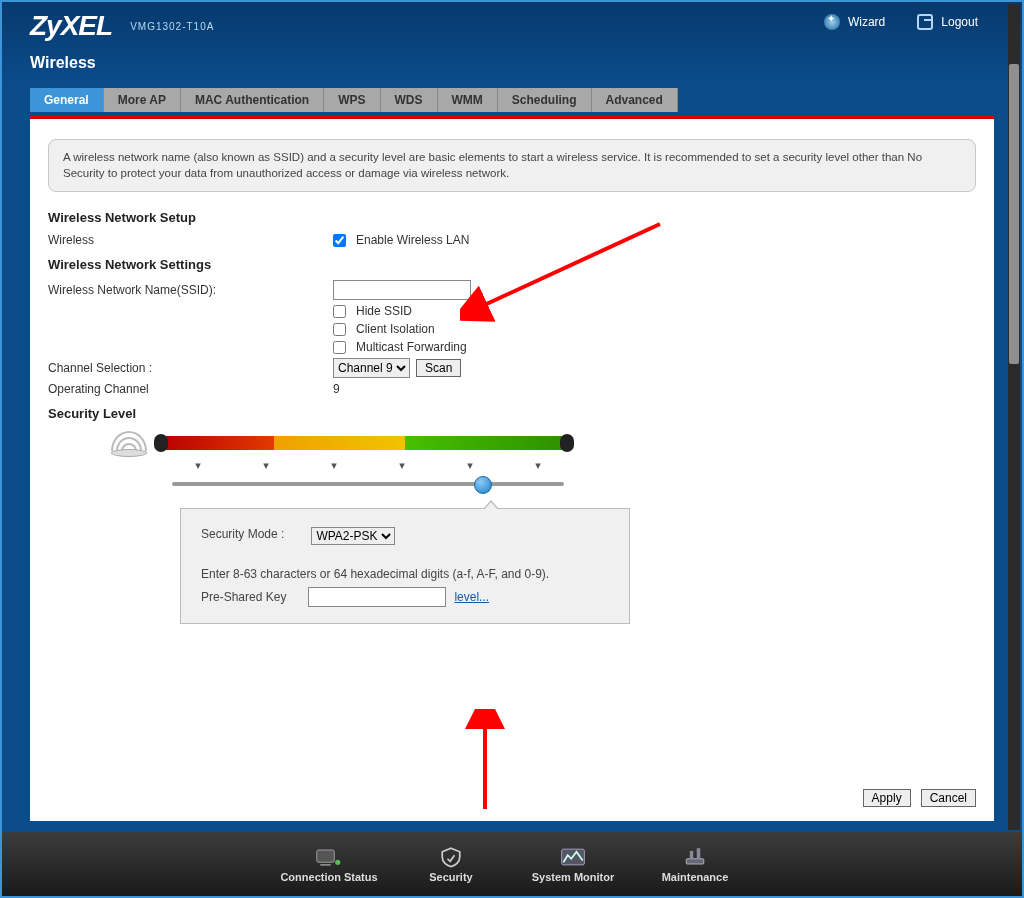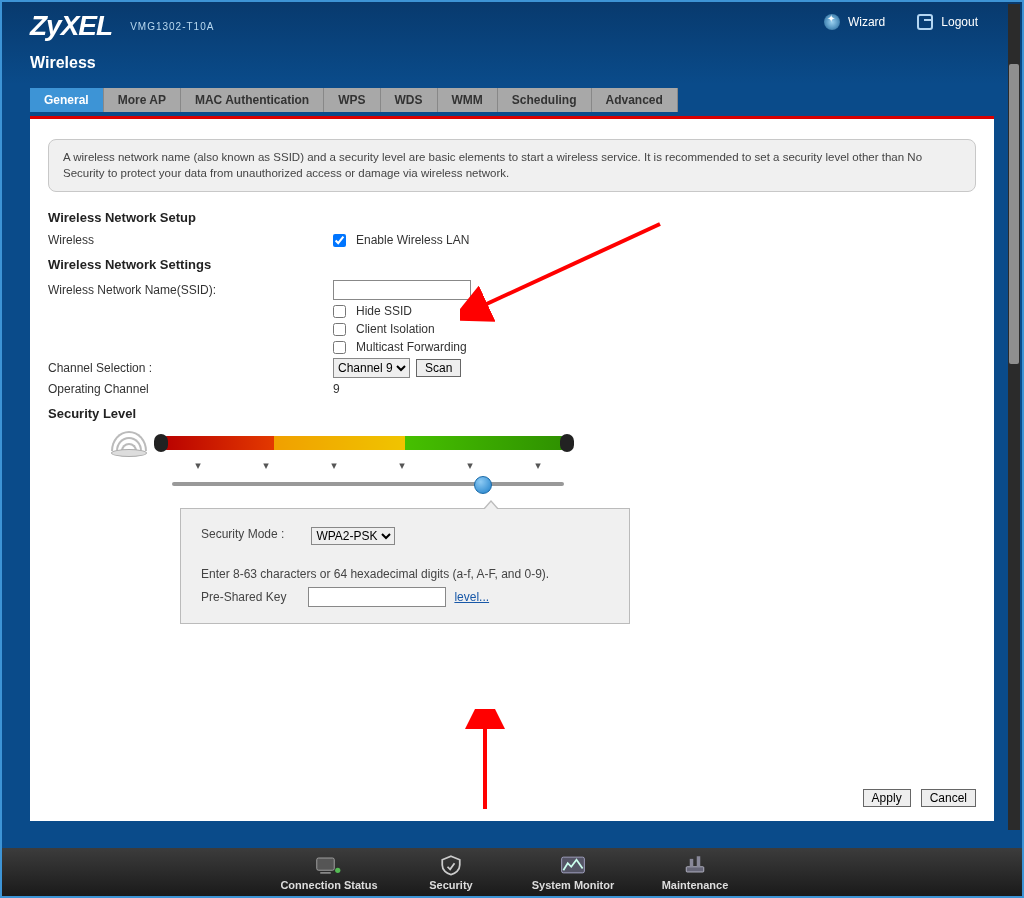--- a/index.html
+++ b/index.html
@@ -360,21 +360,21 @@
   margin-left: 8px;
   cursor: pointer;
 }
 
 
 .bottom-nav {
   position: absolute;
   left: 0;
   right: 0;
   bottom: 0;
-  height: 48px;
+  height: 64px;
   background: linear-gradient(to bottom, #3c3c3c 0%, #1a1a1a 100%);
   display: flex;
   justify-content: center;
   gap: 6px;
 }
 .nav-item {
   width: 116px;
   display: flex;
   flex-direction: column;
   align-items: center;

